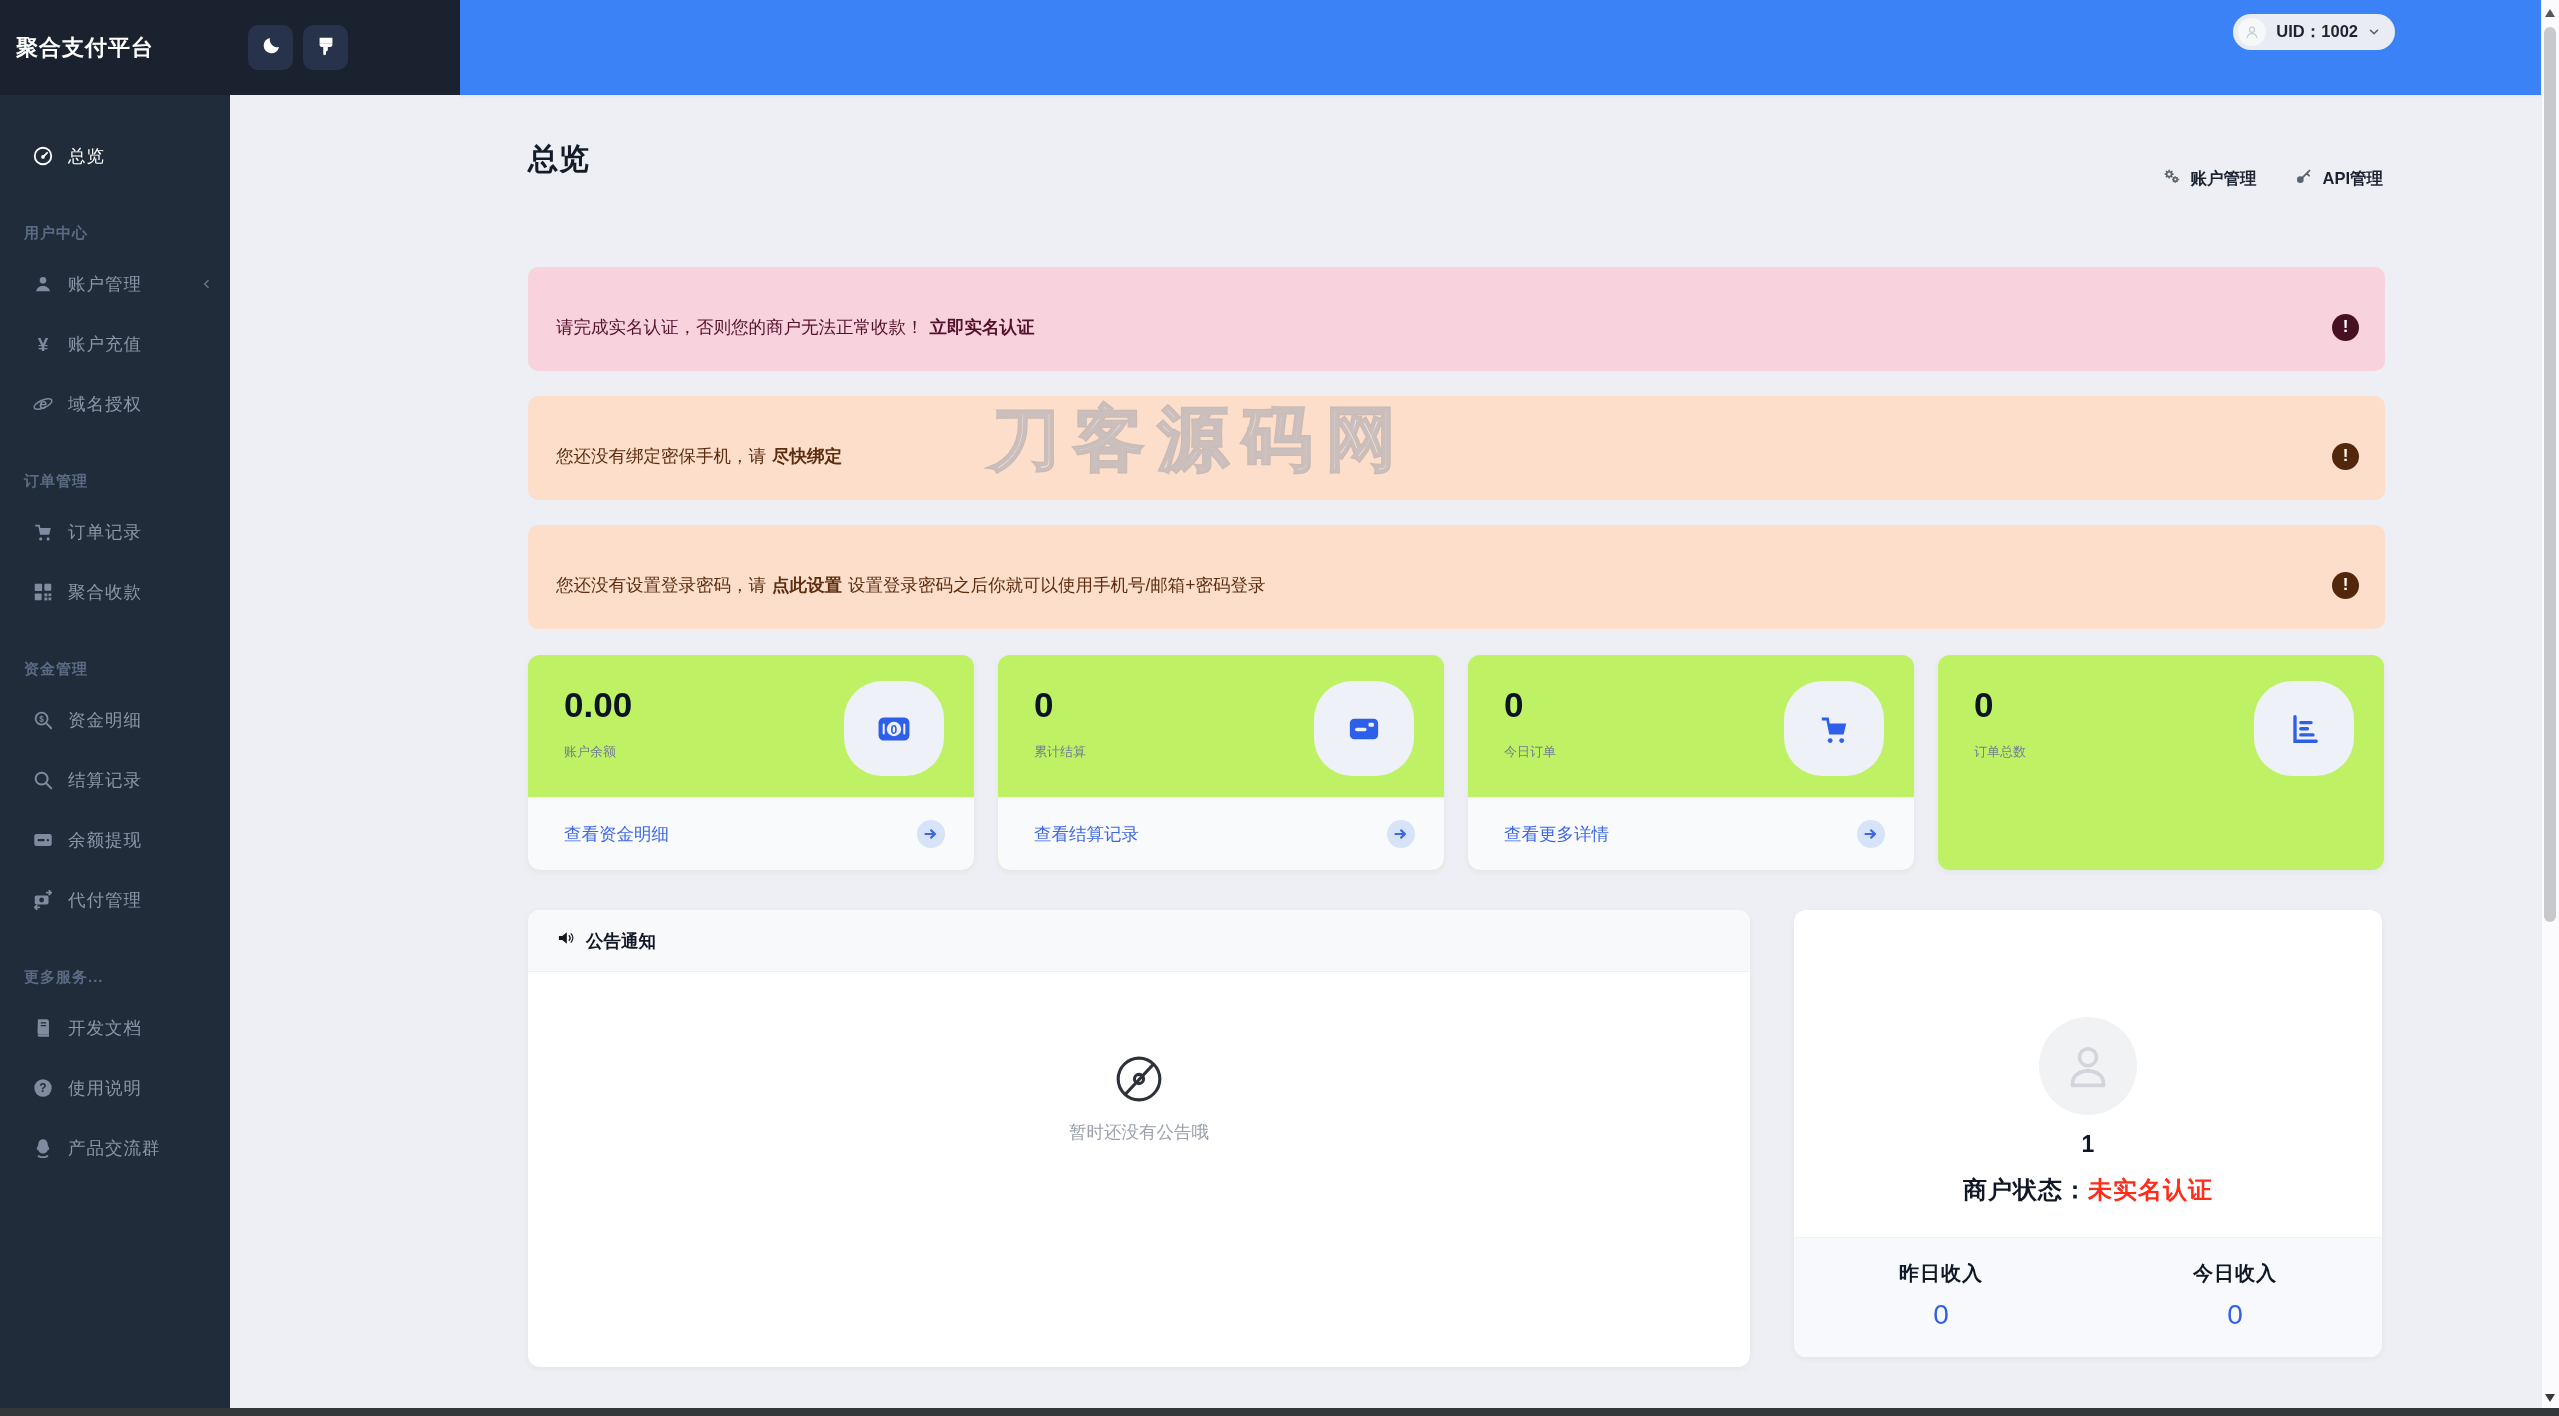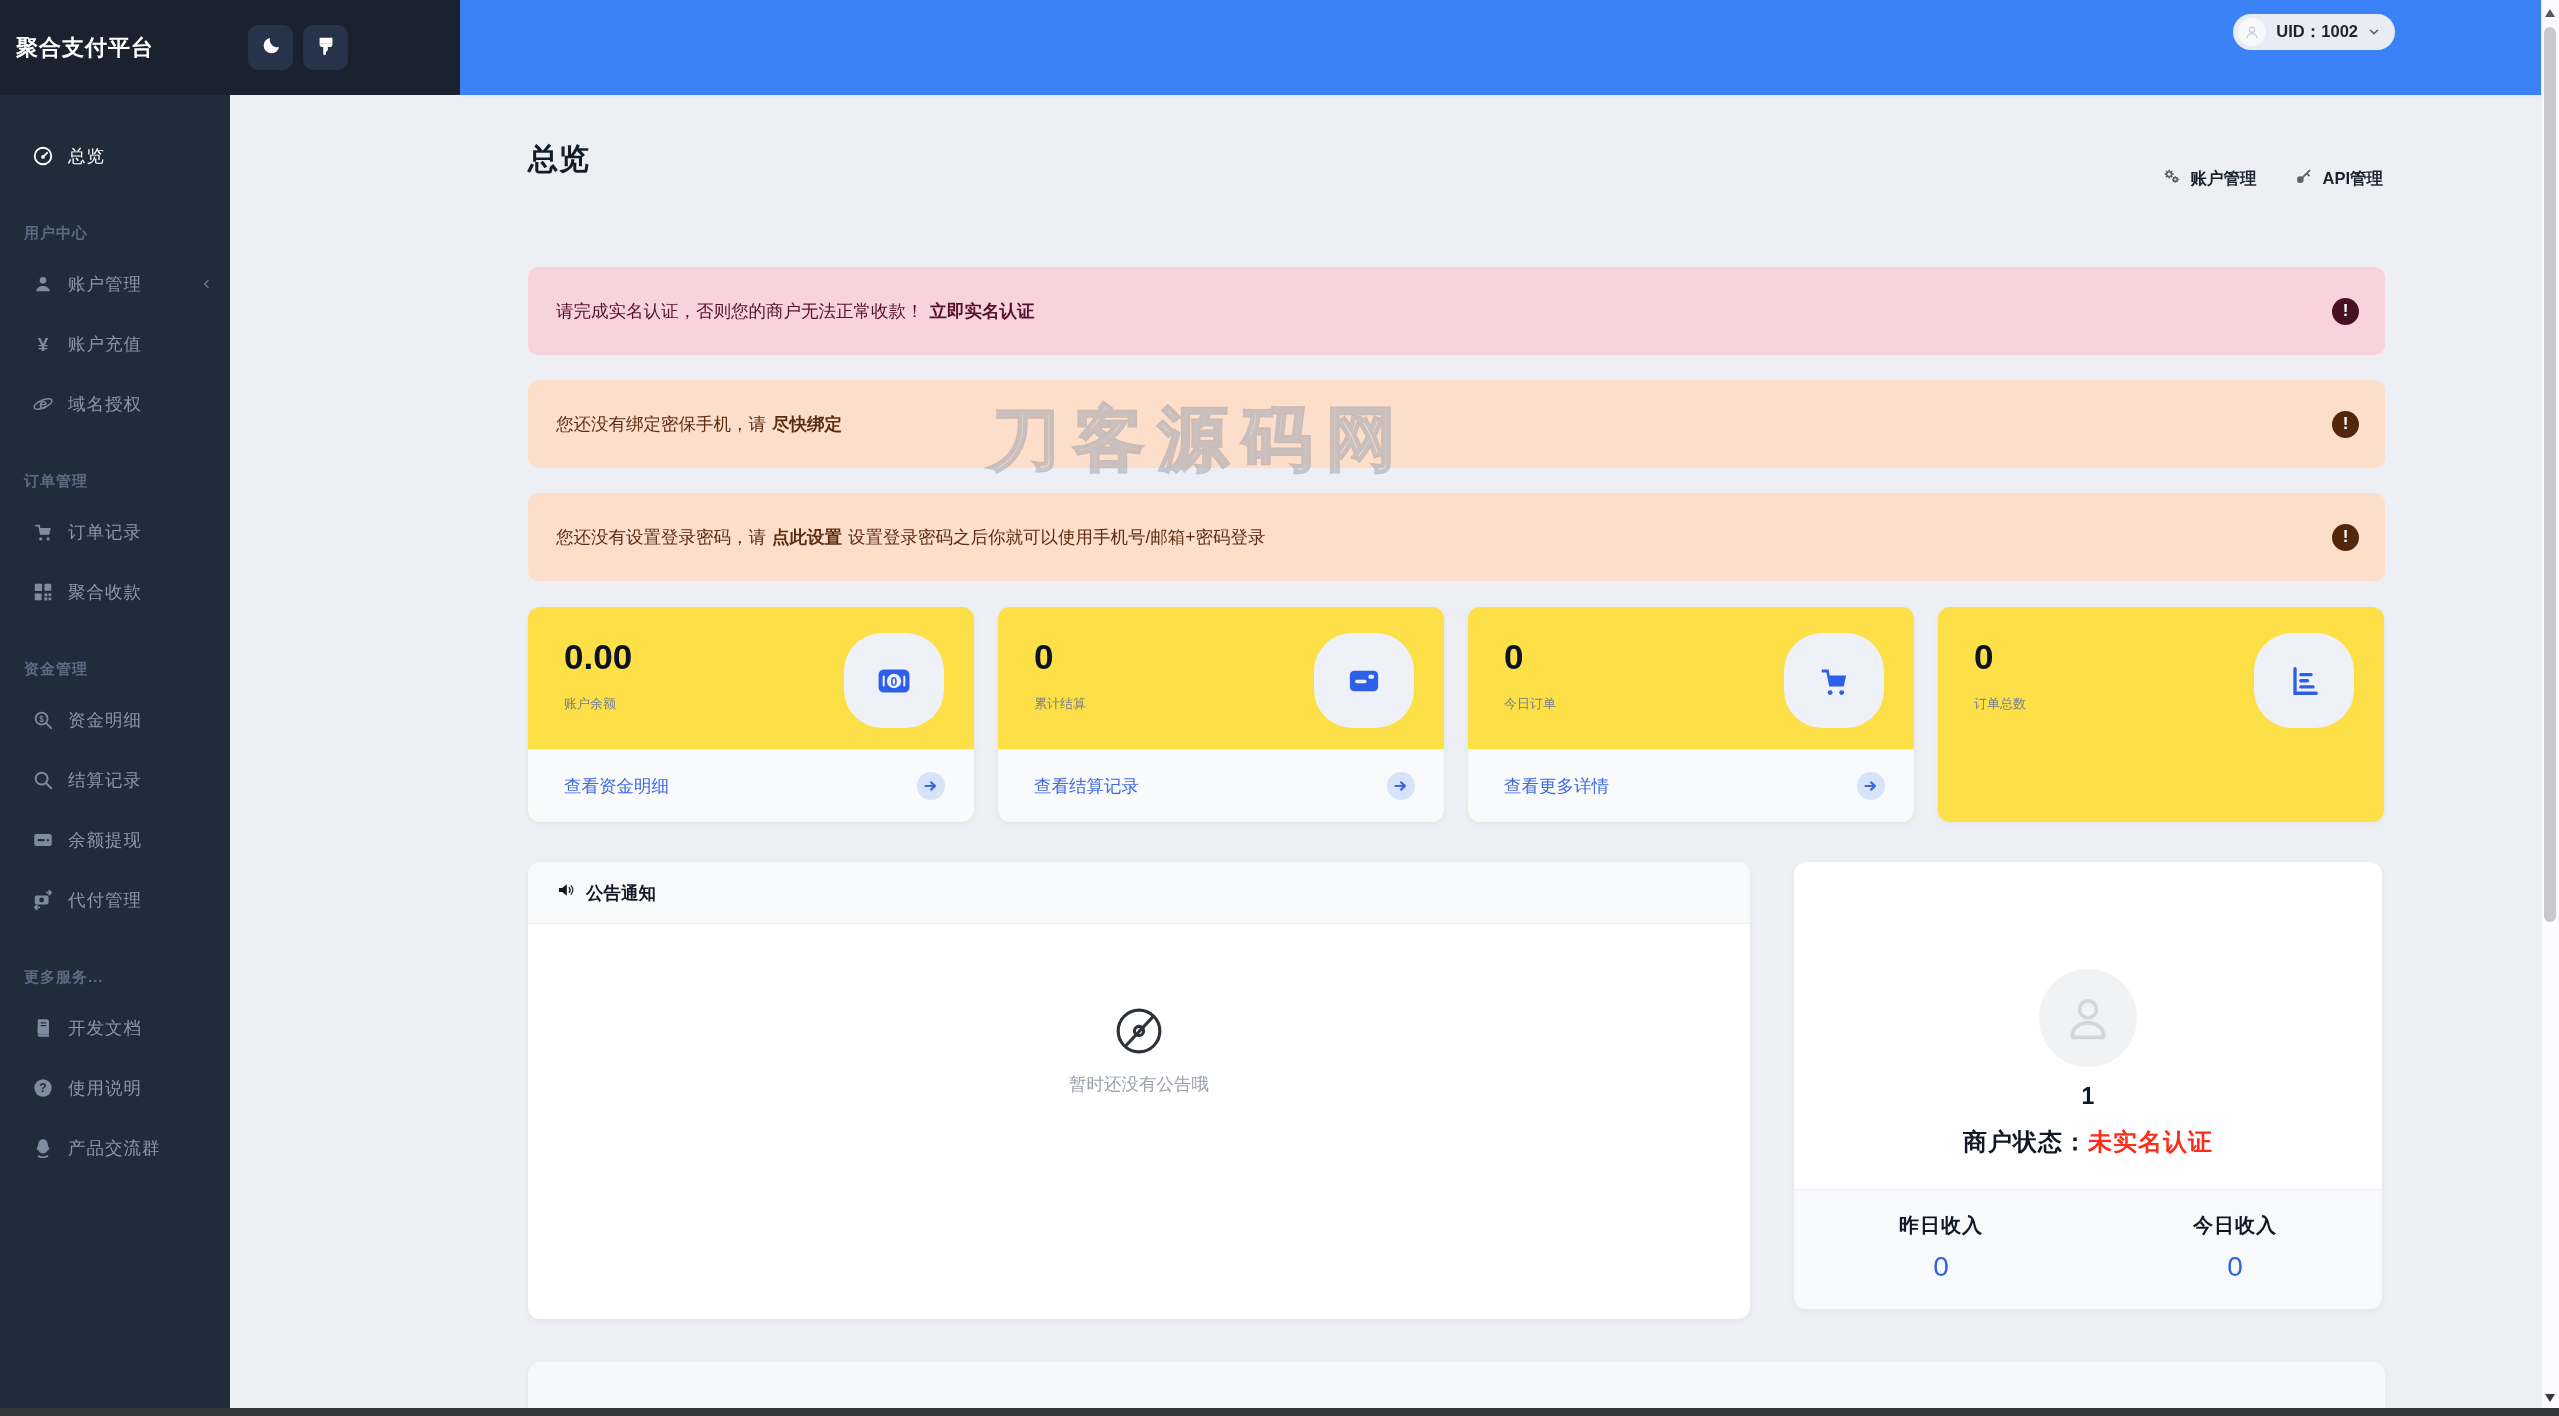--- a/index.html
+++ b/index.html
@@ -42,31 +42,31 @@
 
   .page-title{margin:0;padding-top:44px;font-size:30px;font-weight:800;color:#141c2a;letter-spacing:1px;}
   .welcome{margin-top:13px;font-size:18.5px;color:#70798a;}
   .welcome .blue{color:#2d5fe9;font-weight:bold;}
   .quick-links{position:absolute;top:72px;right:2px;display:flex;align-items:center;gap:38px;}
   .qlink{display:flex;align-items:center;gap:9px;font-size:16.5px;font-weight:bold;color:#1c2330;cursor:pointer;}
   .qlink svg{width:19px;height:19px;color:#5a626e;}
 
   
   .alerts{margin-top:87px;}
-  .alert{height:88px;border-radius:10px;display:flex;align-items:center;padding:0 26px 0 28px;font-size:17.5px;margin-bottom:25px;}
+  .alert{height:88px;border-radius:10px;display:flex;align-items:center;padding:16px 26px 0 28px;font-size:17.5px;margin-bottom:25px;}
   .alert.danger{background:#f8d2dc;color:#54102c;}
   .alert.warning{background:#fcdecb;color:#5c2d10;}
   .alert strong{margin:0 6px;font-weight:800;}
   .alert .bang{margin-left:auto;width:27px;height:27px;border-radius:50%;color:#fff;font-weight:800;font-size:17px;display:flex;align-items:center;justify-content:center;}
   .alert.danger .bang{background:#471023;}
   .alert.warning .bang{background:#53270c;}
 
   
   .cards{margin-top:26px;display:flex;gap:24px;}
-  .card{position:relative;width:446px;height:215px;background:#fde047;border-radius:12px;box-shadow:0 2px 6px rgba(25,35,60,.05);overflow:hidden;text-decoration:underline;}
+  .card{position:relative;width:446px;height:215px;background:#bef264;border-radius:12px;box-shadow:0 2px 6px rgba(25,35,60,.05);overflow:hidden;text-decoration:underline;}
   .card .num{position:absolute;left:36px;top:30px;font-size:35px;font-weight:800;color:#0c1322;}
   .card .cap{position:absolute;left:36px;top:88px;font-size:13px;color:#747e8f;}
   .icon-pill{position:absolute;right:30px;top:26px;width:100px;height:95px;border-radius:38px;background:#eef1f7;display:flex;align-items:center;justify-content:center;}
   .icon-pill svg{width:36px;height:36px;}
   .card-foot{position:absolute;left:0;right:0;bottom:0;height:72px;background:#f8fafc;border-top:1px solid #edf0f4;display:flex;align-items:center;padding:0 28px 0 36px;}
   .card-foot .flink{color:#3e68e2;font-size:17.5px;cursor:pointer;}
   .card-foot .go{margin-left:auto;width:30px;height:30px;cursor:pointer;}
 
   
   .panels{margin-top:40px;display:flex;gap:44px;}

